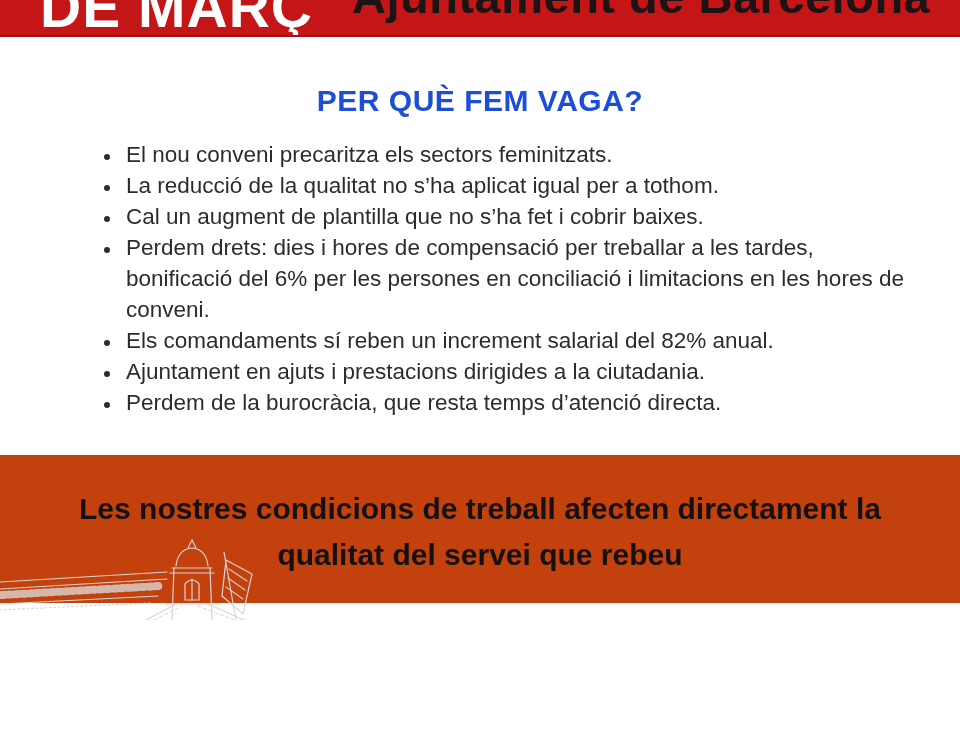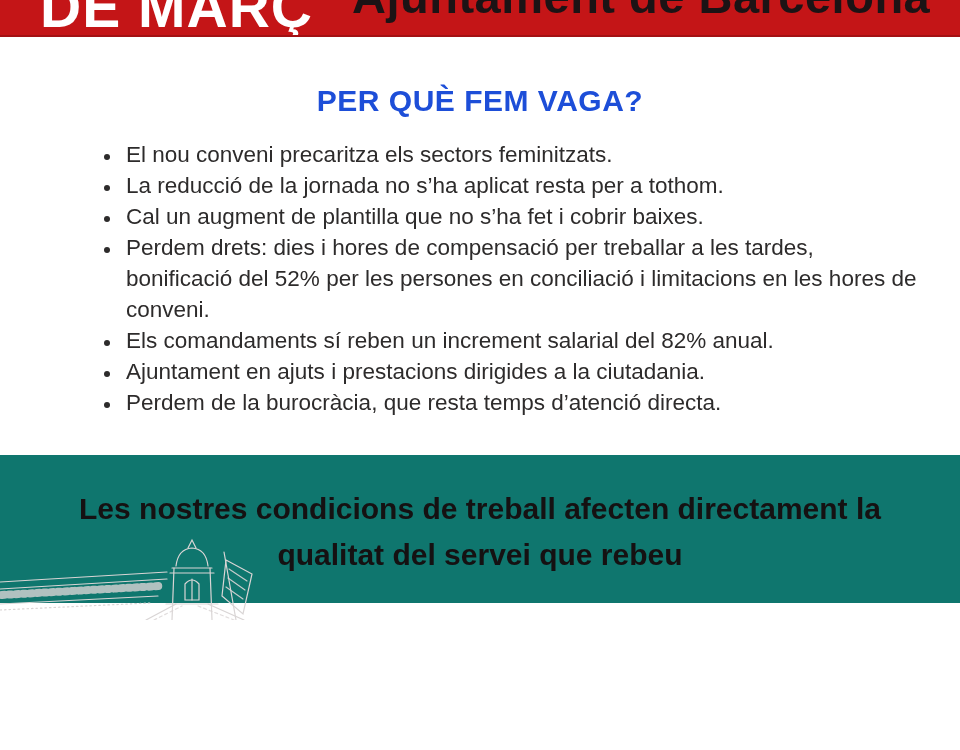--- a/index.html
+++ b/index.html
@@ -49,21 +49,21 @@
     font-size:22.5px;line-height:31px;
     color:#2d2b2b;
   }
   .bullets li{margin:0;padding-left:4px;}
   .bullets li::marker{color:#2d2b2b;font-size:19px;}
 
   
   .statement{
     position:absolute;top:455px;left:0;
     width:100%;height:148px;
-    background:#0f766e;
+    background:#c2410c;
   }
   .statement p{
     margin:0 auto;padding-top:31px;
     width:910px;
     text-align:center;
     font-size:30px;line-height:46px;font-weight:800;
     color:#151112;
   }
 
   
@@ -79,23 +79,23 @@
 
   <header class="banner">
     <span class="banner-left">DE MARÇ</span>
     <span class="banner-right">Ajuntament de Barcelona</span>
   </header>
 
   <h1 class="section-title title-why">PER QUÈ FEM VAGA?</h1>
 
   <ul class="bullets">
     <li>El nou conveni precaritza els sectors feminitzats.</li>
-    <li>La reducció de la jornada no s’ha aplicat resta per a tothom.</li>
+    <li>La reducció de la qualitat no s’ha aplicat igual per a tothom.</li>
     <li>Cal un augment de plantilla que no s’ha fet i cobrir baixes.</li>
-    <li>Perdem drets: dies i hores de compensació per treballar a les tardes, bonificació del 52% per les persones en conciliació i limitacions en les hores de conveni.</li>
+    <li>Perdem drets: dies i hores de compensació per treballar a les tardes, bonificació del 6% per les persones en conciliació i limitacions en les hores de conveni.</li>
     <li>Els comandaments sí reben un increment salarial del 82% anual.</li>
     <li>Ajuntament en ajuts i prestacions dirigides a la ciutadania.</li>
     <li>Perdem de la burocràcia, que resta temps d’atenció directa.</li>
   </ul>
 
   <section class="statement">
     <p>Les nostres condicions de treball afecten directament la qualitat del servei que rebeu</p>
   </section>
 
 

